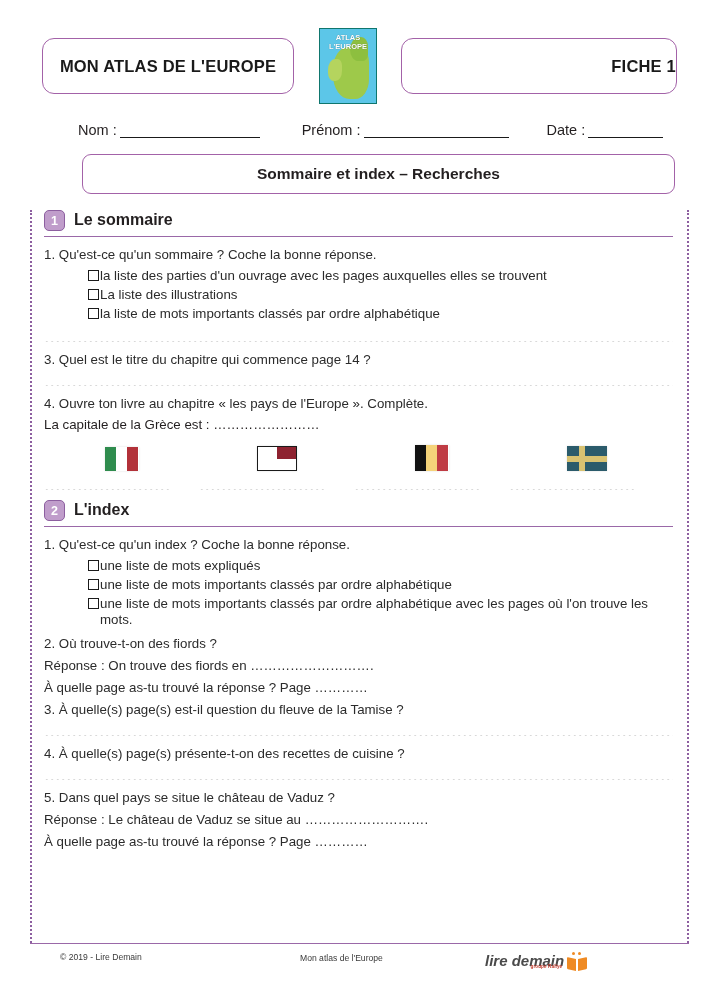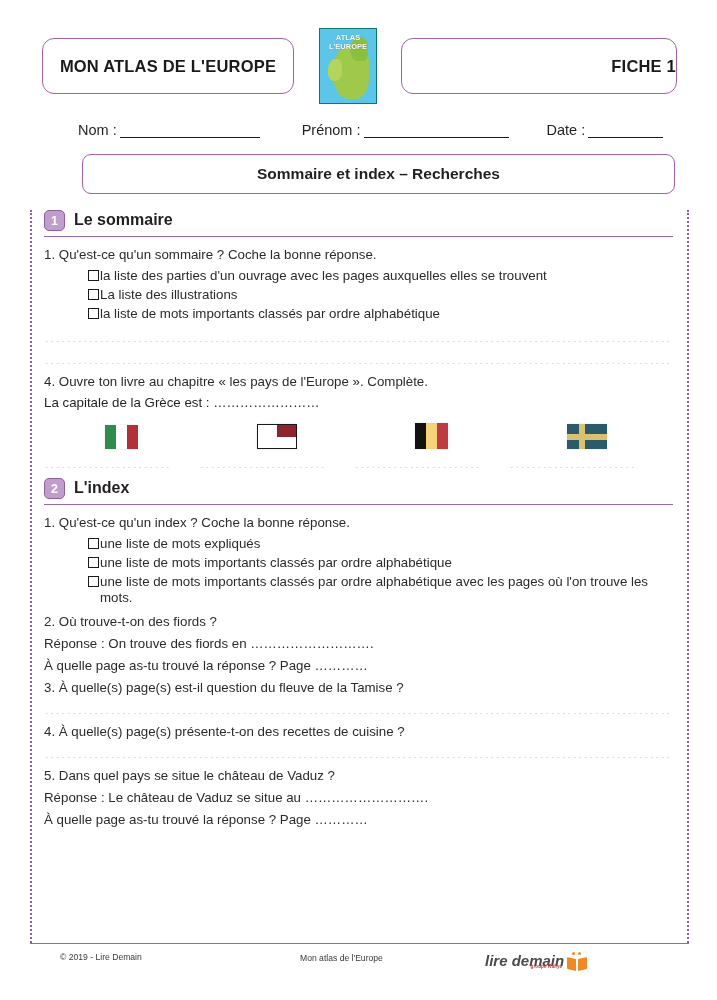--- a/index.html
+++ b/index.html
@@ -383,20 +383,21 @@
       <span class="otxt">La liste des illustrations</span>
     </div>
     <div class="opt">
       <span class="cb"></span>
       <span class="otxt">la liste de mots importants classés par ordre alphabétique</span>
     </div>
   </div>
 
   <div class="dots full"></div>
 
+  <div class="q tight">3. Quel est le titre du chapitre qui commence page 14 ?</div>
   <div class="dots full"></div>
 
   <div class="q tight">4. Ouvre ton livre au chapitre « les pays de l'Europe ». Complète.</div>
 
   <div class="cap-row">
     <span class="c1">La capitale de la Grèce est : ……………………</span>
   </div>
 
 
   <div class="flags-row">

